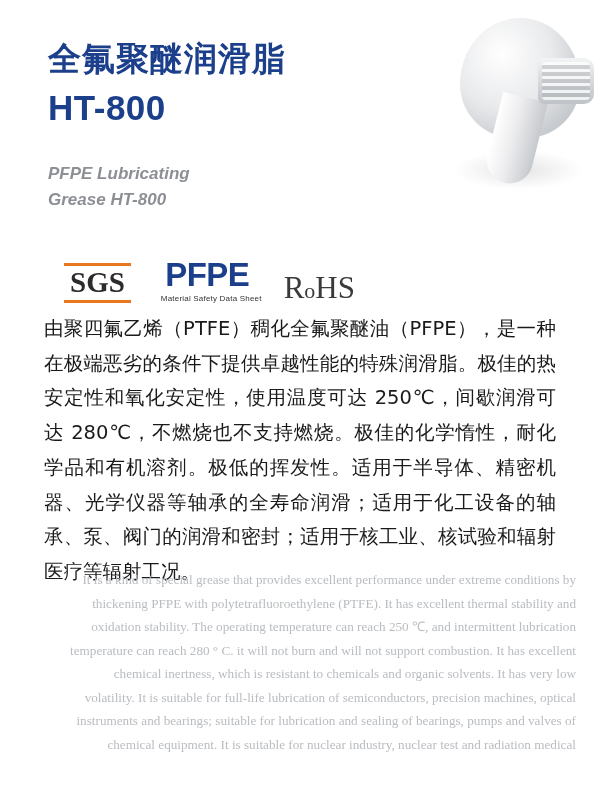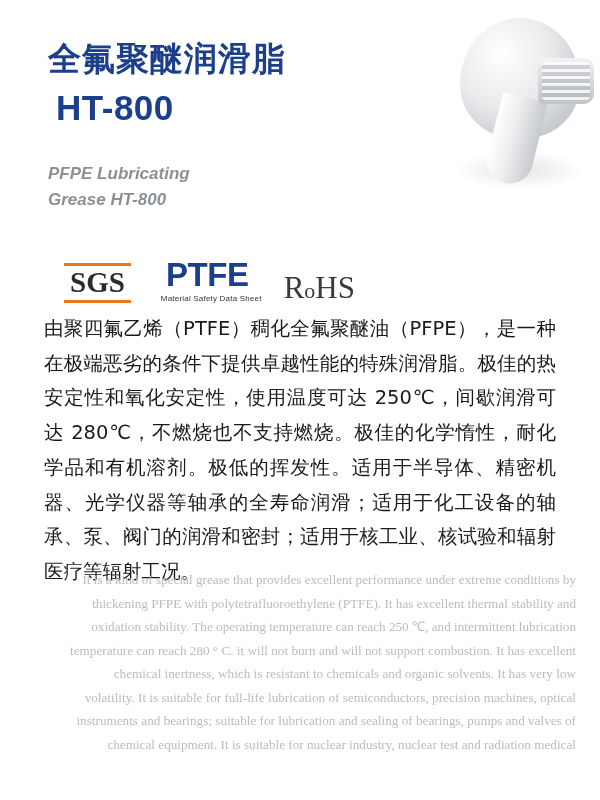--- a/index.html
+++ b/index.html
@@ -94,21 +94,20 @@
     white-space: nowrap;
   }
   .title-code {
     font-family: "Liberation Sans", sans-serif;
     font-size: 35px;
     font-weight: bold;
     color: #1b3f8b;
     letter-spacing: 0.5px;
     line-height: 1.3;
     margin-top: 6px;
-    margin-left: 8px;
   }
   .subtitle-en {
     margin-top: 30px;
     font-family: "Liberation Sans", sans-serif;
     font-style: italic;
     font-size: 17px;
     color: #8c8f94;
     line-height: 1.55;
     font-weight: bold;
   }
@@ -211,21 +210,21 @@
       <div>PFPE Lubricating</div>
       <div>Grease HT-800</div>
     </div>
   </div>
 
   <div class="certs">
     <div class="sgs">
       <div class="sgs-text">SGS</div>
     </div>
     <div class="msds">
-      <div class="msds-main">PTFE</div>
+      <div class="msds-main">PFPE</div>
       <div class="msds-sub">Material Safety Data Sheet</div>
     </div>
     <div class="rohs"><span>R</span><span class="small-o">o</span><span>HS</span></div>
   </div>
 
   <div class="body-cn">由聚四氟乙烯（PTFE）稠化全氟聚醚油（PFPE），是一种在极端恶劣的条件下提供卓越性能的特殊润滑脂。极佳的热安定性和氧化安定性，使用温度可达 250℃，间歇润滑可达 280℃，不燃烧也不支持燃烧。极佳的化学惰性，耐化学品和有机溶剂。极低的挥发性。适用于半导体、精密机器、光学仪器等轴承的全寿命润滑；适用于化工设备的轴承、泵、阀门的润滑和密封；适用于核工业、核试验和辐射医疗等辐射工况。</div>
 
   <div class="body-en">It is a kind of special grease that provides excellent performance under extreme conditions by thickening PFPE with polytetrafluoroethylene (PTFE). It has excellent thermal stability and oxidation stability. The operating temperature can reach 250 ℃, and intermittent lubrication temperature can reach 280 ° C. it will not burn and will not support combustion. It has excellent chemical inertness, which is resistant to chemicals and organic solvents. It has very low volatility. It is suitable for full-life lubrication of semiconductors, precision machines, optical instruments and bearings; suitable for lubrication and sealing of bearings, pumps and valves of chemical equipment. It is suitable for nuclear industry, nuclear test and radiation medical treatment.</div>
 
 </div>

